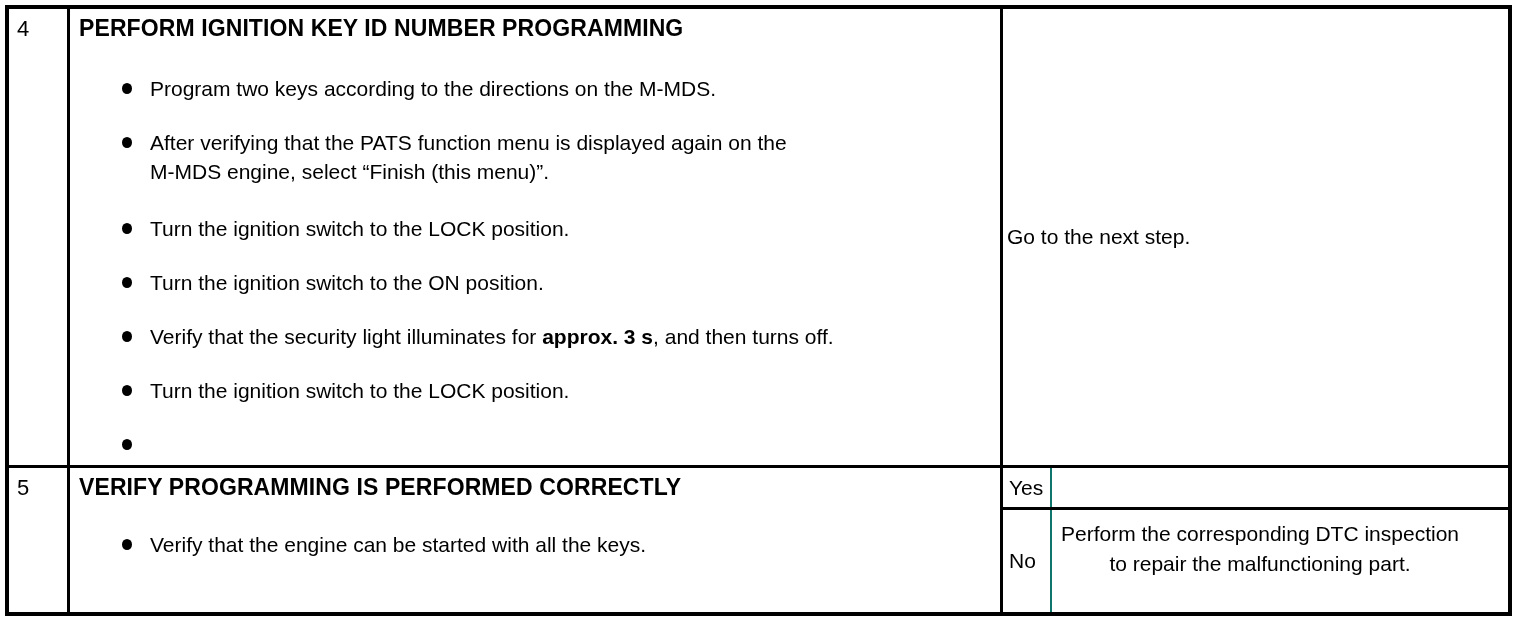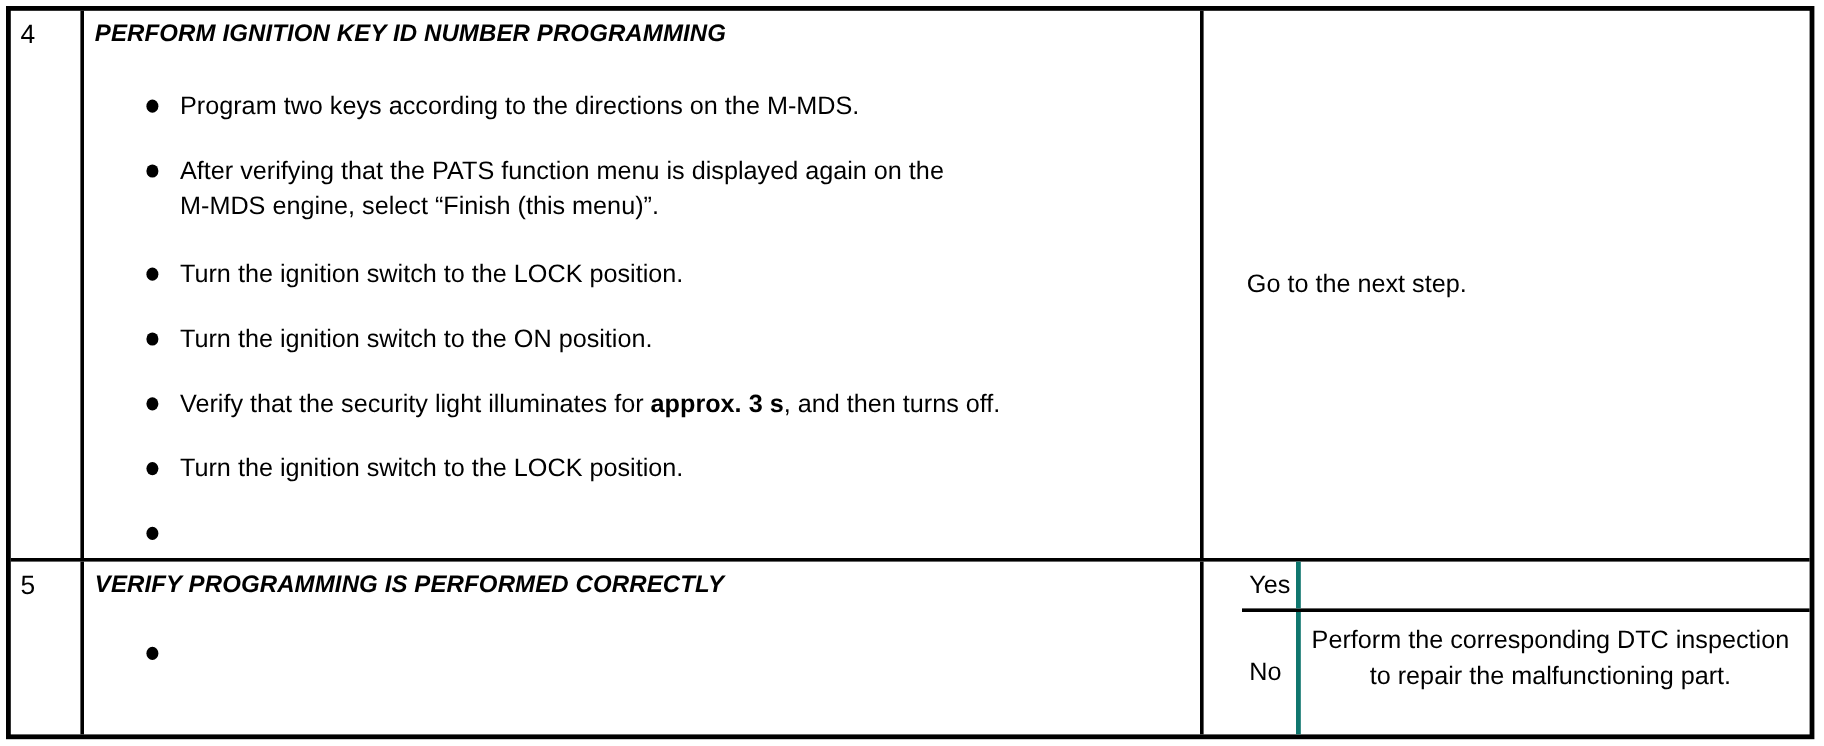--- a/index.html
+++ b/index.html
@@ -25,38 +25,38 @@
   .row-5 { flex: 1 1 auto; }
 
   .step-cell {
     flex: 0 0 61px; border-right: 3px solid #000; box-sizing: border-box;
     padding: 7px 0 0 8px; font-size: 22px; line-height: 25px;
   }
   .action-cell {
     flex: 0 0 933px; border-right: 3px solid #000; box-sizing: border-box;
     padding: 7px 0 0 9px; font-size: 21px;
   }
-  .result-cell { flex: 1 1 auto; box-sizing: border-box; font-size: 21px; min-width: 0; margin-left: 32px; }
+  .result-cell { flex: 1 1 auto; box-sizing: border-box; font-size: 21px; min-width: 0; }
 
-  .action-title { font-weight: bold; font-size: 20px; line-height: 25px; letter-spacing: 0.1px; white-space: nowrap; font-style: italic; }
+  .action-title { font-weight: bold; font-size: 23px; line-height: 25px; letter-spacing: 0.1px; white-space: nowrap; }
 
   ul.bullets { list-style: none; margin: 0; padding: 0; margin-left: 43px; }
   .row-4 ul.bullets { margin-top: 33px; }
   .row-5 ul.bullets { margin-top: 30px; }
   ul.bullets li { position: relative; padding-left: 28px; margin-bottom: 25px; line-height: 29px; max-width: 830px; font-size: 21px; }
   ul.bullets li.mb-lg { margin-bottom: 28px; }
   .blt { position: absolute; left: 0; top: 9px; width: 10px; height: 11px; background: #000; border-radius: 50%; }
 
   .result-single { display: flex; align-items: center; height: 100%; padding-left: 4px; box-sizing: border-box; }
   .result-split { display: flex; flex-direction: column; height: 100%; }
   .yn-row { display: flex; box-sizing: border-box; min-height: 0; }
   .yn-yes { flex: 0 0 42px; border-bottom: 3px solid #000; }
   .yn-no { flex: 1 1 auto; }
   .ans-cell {
-    flex: 0 0 49px; border-right: 4px solid #0f766e; box-sizing: border-box;
+    flex: 0 0 49px; border-right: 2px solid #0f766e; box-sizing: border-box;
     display: flex; align-items: center; padding-left: 6px;
   }
   .ans-action { flex: 1 1 auto; display: flex; align-items: center; padding-left: 8px; box-sizing: border-box; }
   .yn-no .ans-action { align-items: flex-start; padding-top: 9px; text-align: center; }
   .no-action-text { width: 400px; line-height: 30px; }
 </style>
 </head>
 <body>
 
 <div class="page">
@@ -106,20 +106,21 @@
 
     <div class="t-row row-5">
       <div class="step-cell">
         <span>5</span>
       </div>
       <div class="action-cell">
         <div class="action-title">VERIFY PROGRAMMING IS PERFORMED CORRECTLY</div>
         <ul class="bullets">
           <li>
             <span class="blt"></span>
+            <span>Verify that the engine can be started with all the keys.</span>
           </li>
         </ul>
       </div>
       <div class="result-cell">
         <div class="result-split">
           <div class="yn-row yn-yes">
             <div class="ans-cell">
               <span>Yes</span>
             </div>
           </div>

